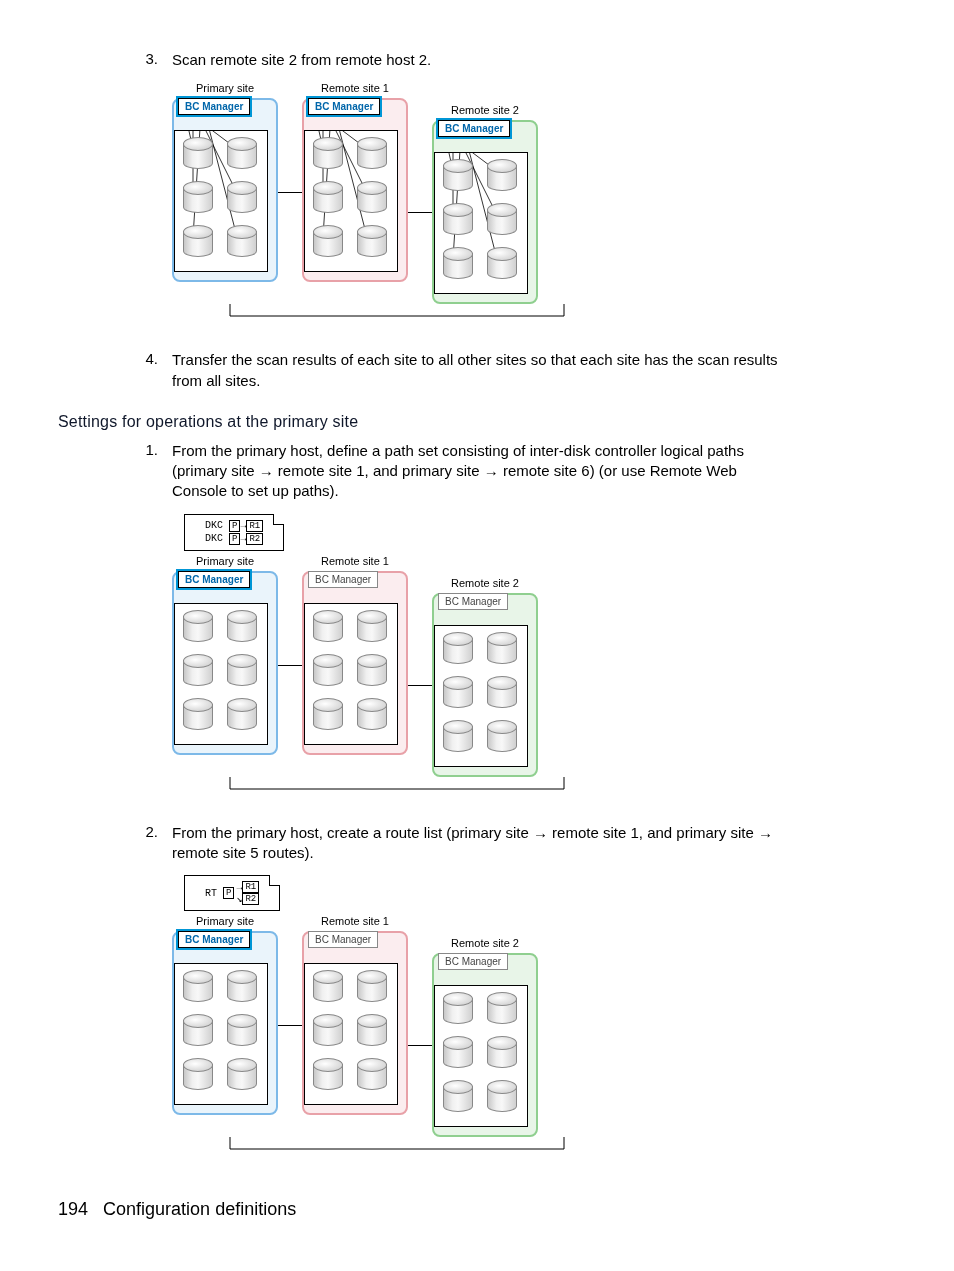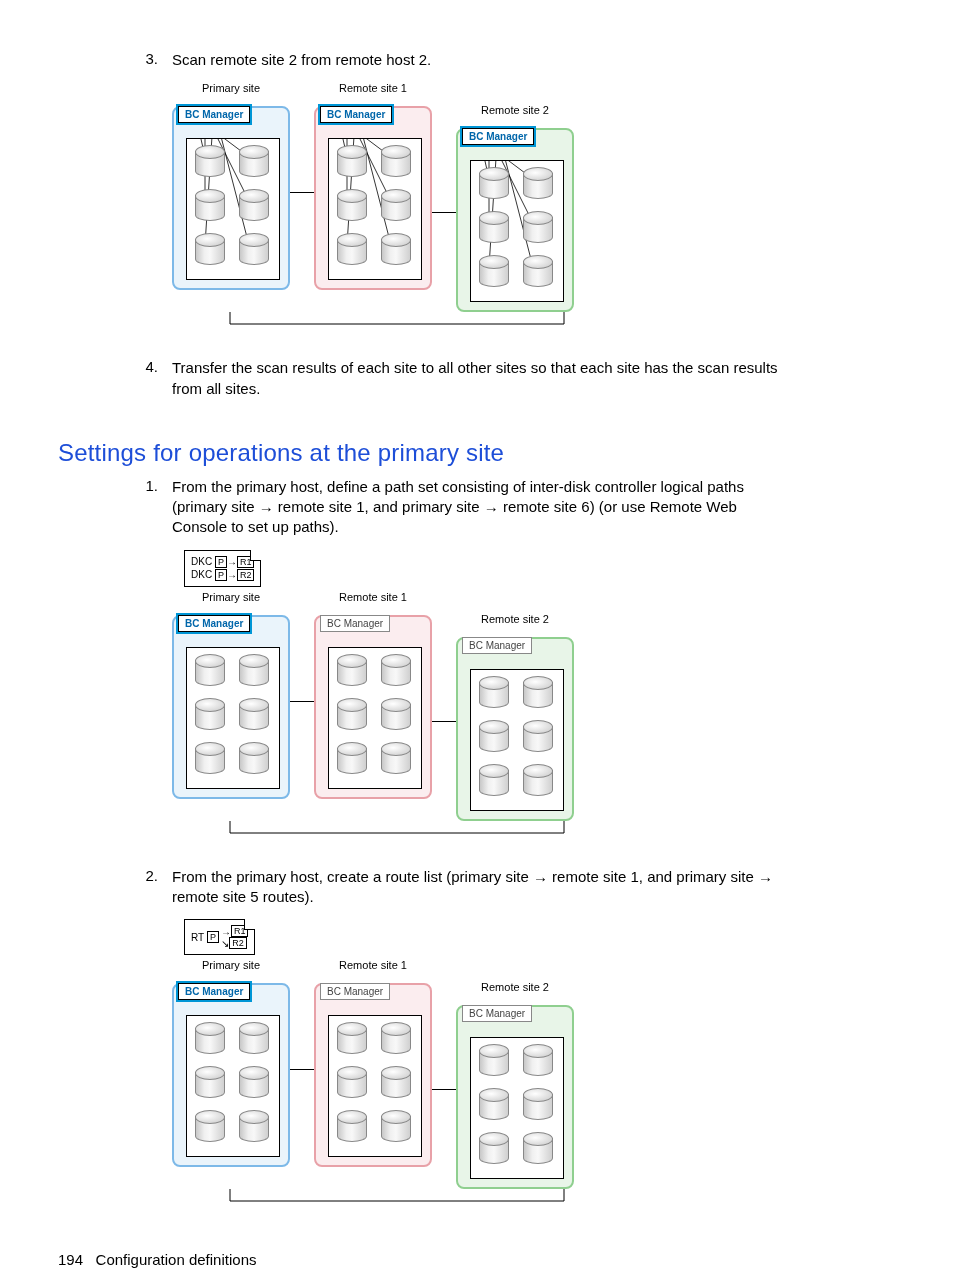--- a/index.html
+++ b/index.html
@@ -25,53 +25,53 @@
   .ol-body {
     flex: 1;
     line-height: 1.35;
   }
   .indent-block {
     margin-left: 66px;
   }
   h3.section-heading {
     font-family: Arial, Helvetica, sans-serif;
     font-weight: normal;
-    color: #1d4ed8;
-    font-size: 24px;
-    margin: 40px 0 10px 0;
+    color: #0f172a;
+    font-size: 16px;
+    margin: 22px 0 10px 0;
     letter-spacing: 0.2px;
   }
   .footer {
     margin-top: 40px;
-    font-size: 15px;
+    font-size: 18px;
     color: #000;
   }
 
   
   .diagram {
     margin: 10px 0 24px 0;
   }
   .sites-row {
     display: flex;
     align-items: flex-start;
   }
   .site-col {
     display: flex;
     flex-direction: column;
     align-items: center;
     position: relative;
   }
   .site-label {
     font-size: 11px;
-    margin-bottom: 12px;
+    margin-bottom: 4px;
   }
   .site-box {
     border: 2px solid #90c8e8;
     border-radius: 8px;
-    padding: 30px 8px 8px 12px;
+    padding: 30px 8px 8px 0;
     position: relative;
     display: flex;
     justify-content: center;
   }
   .site-primary { background: #eaf4fb; border-color: #7db9e8; }
   .site-remote1 { background: #fbedef; border-color: #e8a1a8; }
   .site-remote2 { background: #e8f5e8; border-color: #8fcf8f; }
   .bc-tag {
     position: absolute;
     top: -2px;
@@ -159,21 +159,21 @@
     border-bottom: 1px solid #000;
     transform: skew(0deg);
   }
   .legend .dogear::after{
     content:"";
     position:absolute; top:-1px; right:-1px;
     border-top:10px solid #fff;
     border-left:10px solid transparent;
     display:none;
   }
-  .legend-row { display:flex; align-items:center; gap:0; margin:1px 0;}
+  .legend-row { display:flex; align-items:center; gap:0; margin:1px 14px;font-family:Liberation Mono, monospace;}
   .legend-chip {
     border:1px solid #000; padding:0 2px; font-size:9px; background:#fff;
   }
   .arrow-r { font-size:10px; }
 
   .remote2-col { margin-top: 22px; }
 
   
   .scan-overlay {
     position: absolute;

